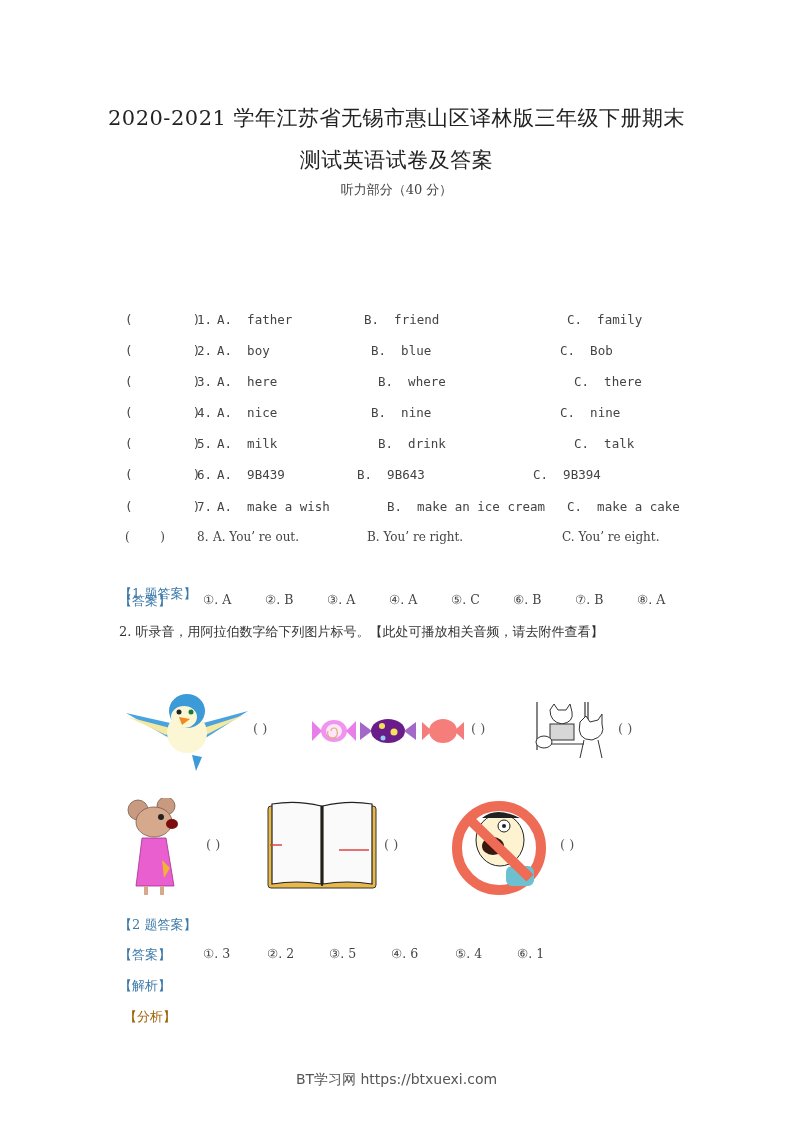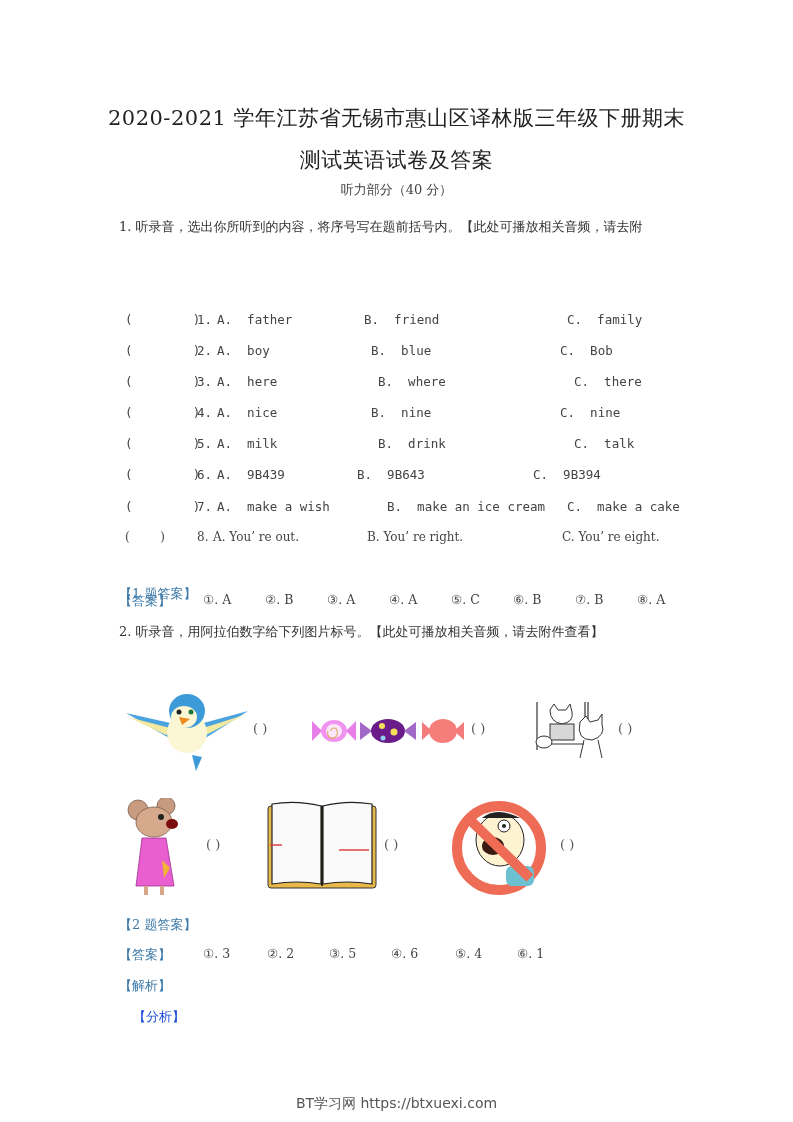--- a/index.html
+++ b/index.html
@@ -20,21 +20,20 @@
             font-family: "DejaVu Sans", "Liberation Sans", sans-serif; }
 </style>
 </head>
 <body>
 
 <div class="abs title" style="top:104px;">2020-2021 学年江苏省无锡市惠山区译林版三年级下册期末</div>
 <div class="abs title" style="top:146px;">测试英语试卷及答案</div>
 <div class="abs subtitle" style="top:181px;">听力部分（40 分）</div>
 
 <div class="abs para" style="top:211px;">
-  <div>1. 听录音，选出你所听到的内容，将序号写在题前括号内。【此处可播放相关音频，请去附</div>
 </div>
 
 <div class="abs row" style="top:312px;">
   <span style="left:6px">(        )</span>
   <span style="left:78px">1.</span>
   <span style="left:98px">A.  father</span>
   <span style="left:245px">B.  friend</span>
   <span style="left:448px">C.  family</span>
 </div>
 <div class="abs row" style="top:343px;">
@@ -199,15 +198,15 @@
 <div class="abs answers" style="left:119px; top:946px; width:570px; height:20px;">
   <span class="label-blue" style="position:absolute; left:0; top:0;">【答案】</span>
   <span class="ans" style="left:84px">①. 3</span>
   <span class="ans" style="left:148px">②. 2</span>
   <span class="ans" style="left:210px">③. 5</span>
   <span class="ans" style="left:272px">④. 6</span>
   <span class="ans" style="left:336px">⑤. 4</span>
   <span class="ans" style="left:398px">⑥. 1</span>
 </div>
 <div class="abs label-blue" style="left:119px; top:977px;">【解析】</div>
-<div class="abs" style="left:133px; top:1008px; font-size:13px; color:#1d4ed8;">【分析】</div>
-
-<div class="abs footer" style="top:1071px;margin-top:24px;">BT学习网 https://btxuexi.com</div>
+<div class="abs" style="left:124px; top:1008px; font-size:13px; color:#a16207;">【分析】</div>
+
+<div class="abs footer" style="top:1071px;">BT学习网 https://btxuexi.com</div>
 
 </body></html>

